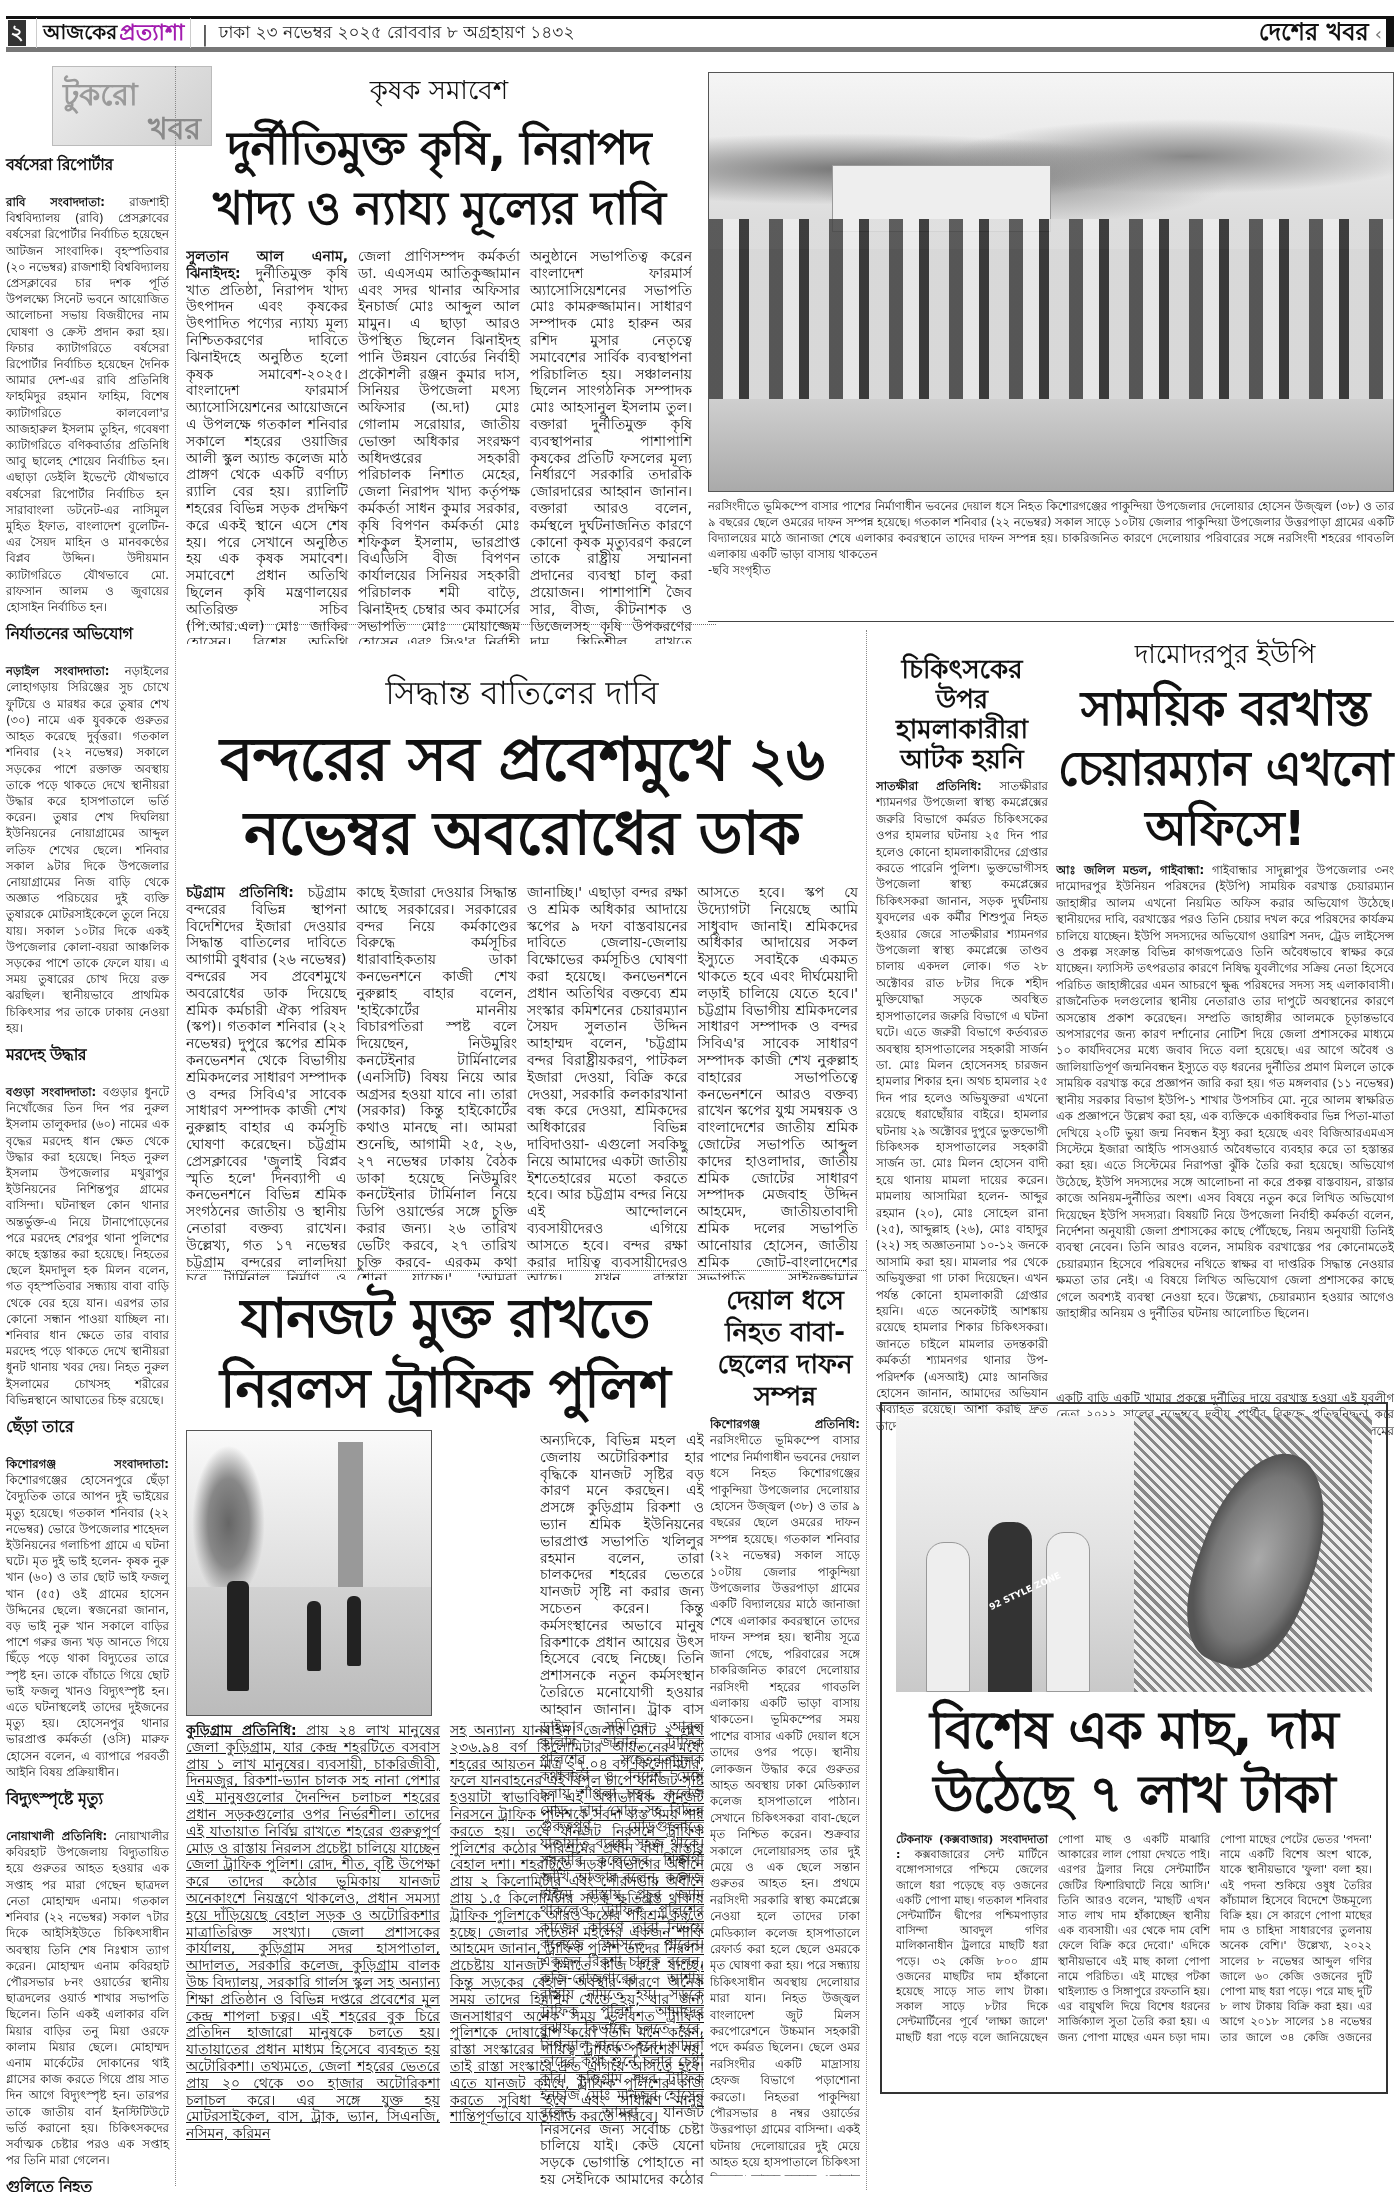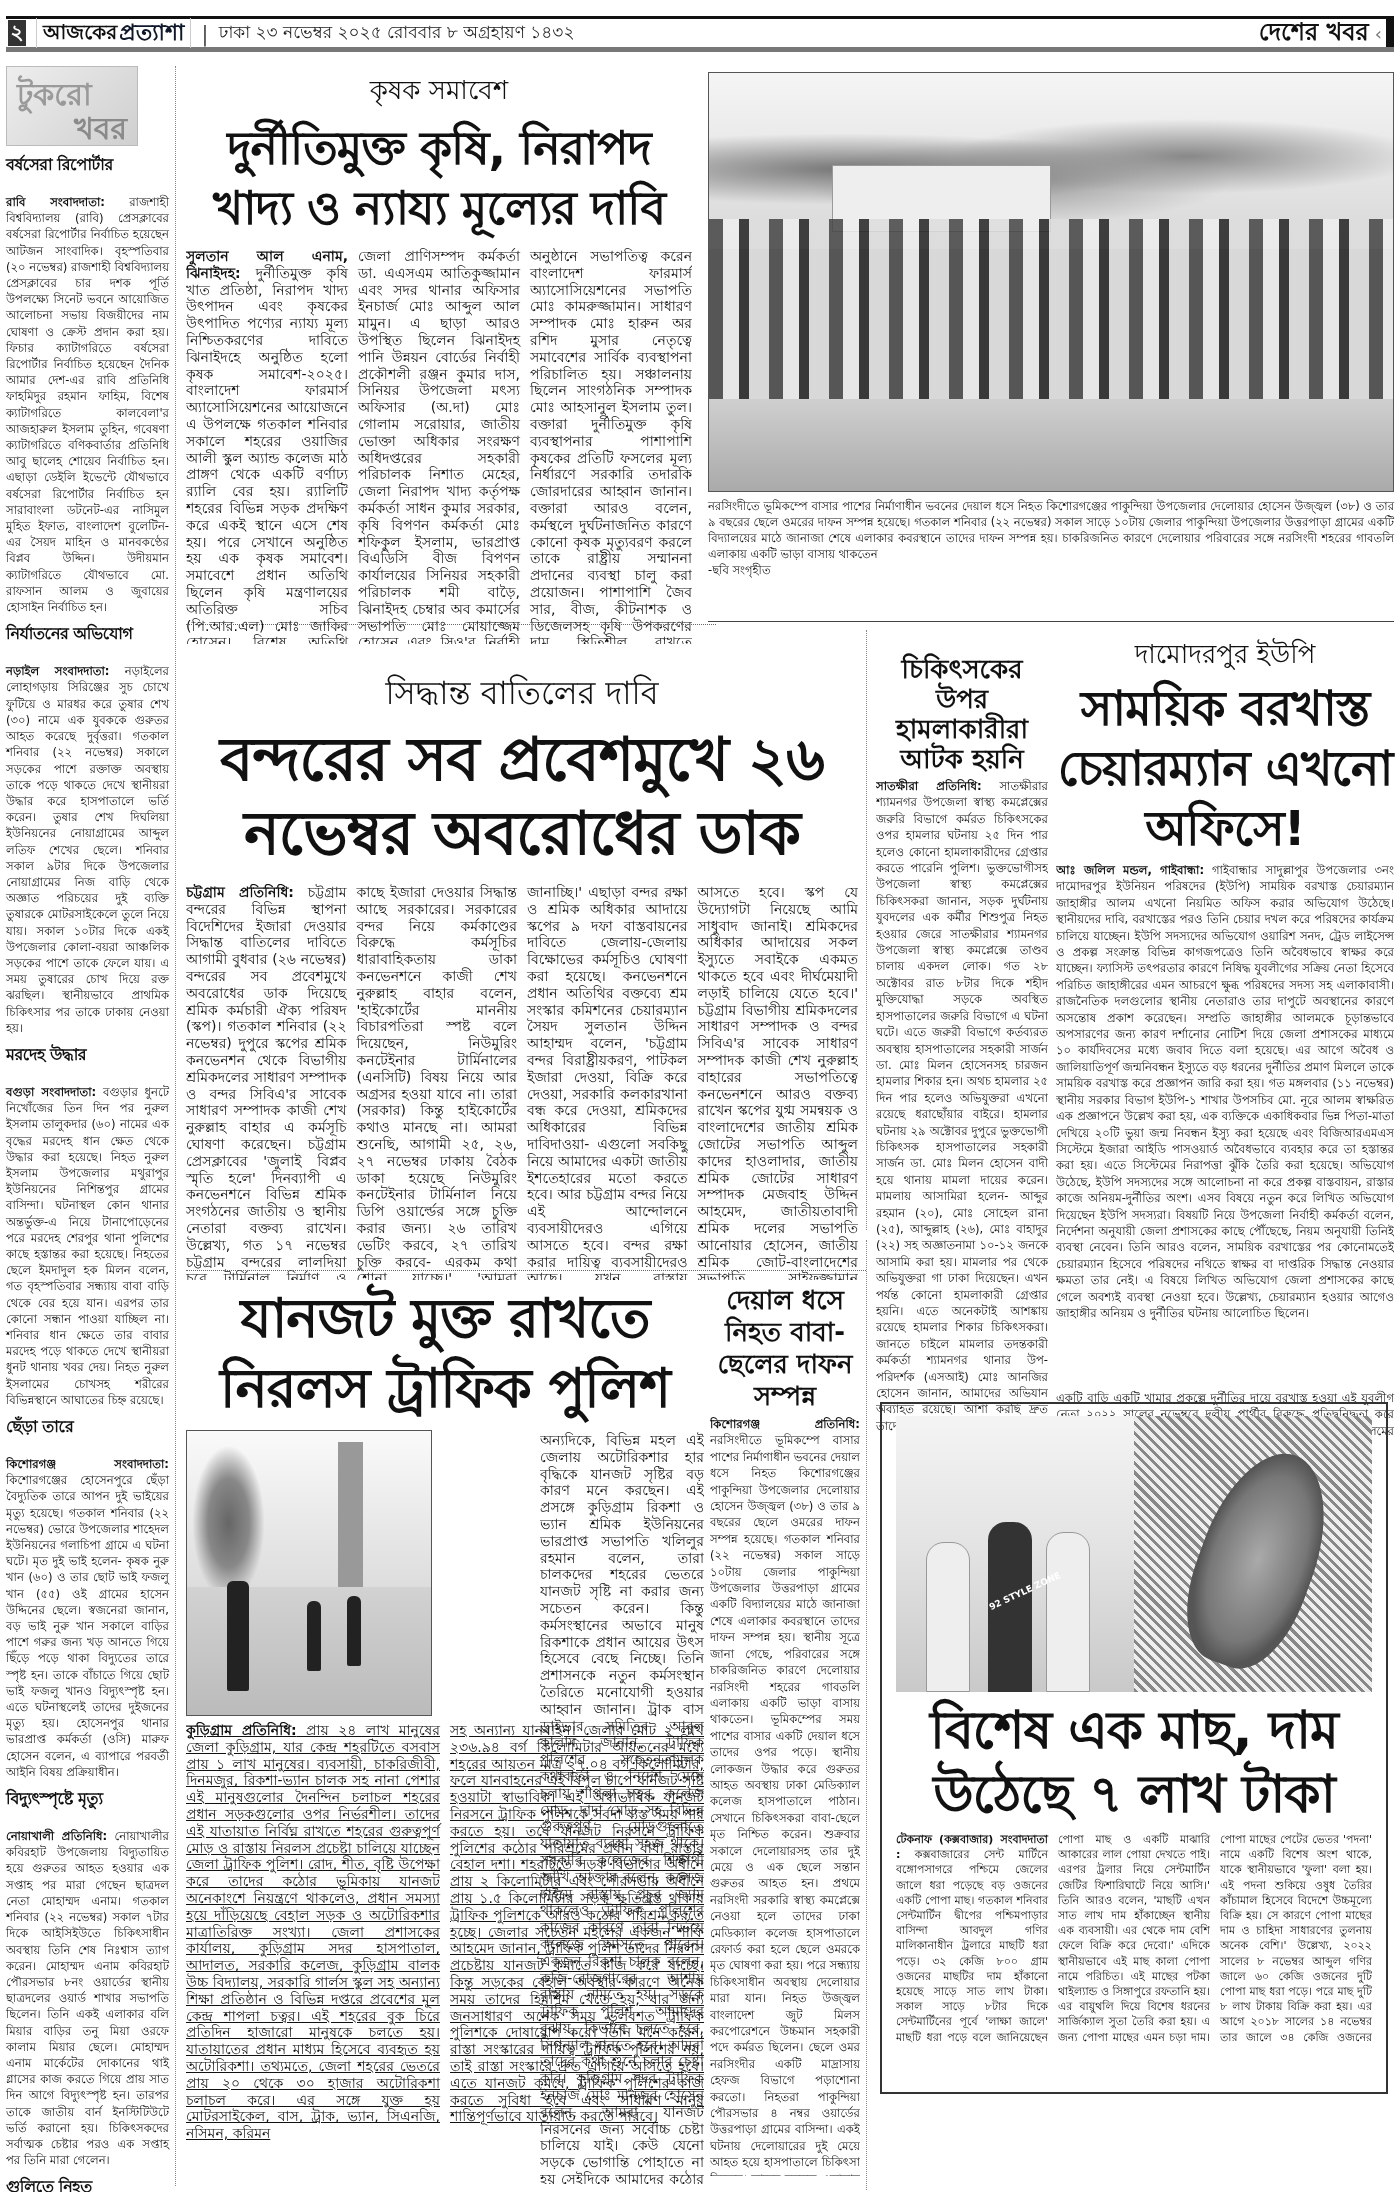--- a/index.html
+++ b/index.html
@@ -3,34 +3,34 @@
 <meta charset="utf-8">
 <style>
   * { box-sizing: border-box; margin: 0; padding: 0; }
   html, body { width: 1400px; height: 2192px; background: #fff; overflow: hidden; }
   body { position: relative; font-family: "DejaVu Sans", sans-serif; color: #111; }
 
   .page-header { position: absolute; left: 6px; top: 16px; width: 1388px; height: 36px; border-top: 3px solid #111; border-bottom: 5px solid #777; display: flex; align-items: center; }
   .page-num { width: 18px; height: 26px; background: #333; color: #fff; font-size: 20px; font-weight: bold; display: flex; align-items: center; justify-content: center; margin-left: 2px; }
   .logo { display: flex; align-items: center; margin-left: 10px; height: 30px; padding: 0 6px; border-left: 1px solid #ccc; border-right: 1px solid #ccc; }
   .logo .l1 { font-size: 20px; font-weight: bold; color: #111; }
-  .logo .l2 { font-size: 22px; font-weight: bold; color: #0f172a; margin-left: 2px; }
+  .logo .l2 { font-size: 22px; font-weight: bold; color: #a21caf; margin-left: 2px; }
   .hdr-sep { margin: 0 10px; color: #555; font-size: 22px; }
   .dateline { font-size: 17px; color: #222; }
   .section-name { margin-left: auto; font-size: 24px; font-weight: bold; margin-right: 6px; }
   .hdr-arrow { font-size: 18px; color: #777; margin-right: 4px; }
   .hdr-bar { width: 8px; height: 28px; background: #111; }
 
   .abs { position: absolute; }
   .vrule { position: absolute; border-left: 1px dotted #888; }
   .hrule { position: absolute; border-top: 1px dotted #666; }
   .solid-h { position: absolute; border-top: 1px solid #444; }
 
   .left-col { left: 6px; top: 66px; width: 163px; }
-  .tukro { width: 132px; height: 80px; background: linear-gradient(135deg,#eee,#cfcfcf); border: 1px solid #bbb; position: relative; margin-bottom: 6px; }
+  .tukro { width: 160px; height: 80px; background: linear-gradient(135deg,#eee,#cfcfcf); border: 1px solid #bbb; position: relative; margin-bottom: 6px; margin-left: 46px; }
   .tukro .t1 { position: absolute; left: 10px; top: 4px; font-size: 30px; color: #9a9a9a; font-weight: bold; }
   .tukro .t2 { position: absolute; right: 10px; top: 38px; font-size: 30px; color: #8a8a8a; font-weight: bold; }
   .brief h3 { font-size: 16px; font-weight: bold; line-height: 26px; margin-top: 6px; letter-spacing: -0.5px; }
   .brief p { font-size: 11.6px; line-height: 16.2px; text-align: justify; margin-top: 16px; }
   .brief p b { font-weight: bold; }
 
   .kicker { text-align: center; font-size: 26px; }
   .headline { text-align: center; font-weight: bold; letter-spacing: -1px; }
   .cols { display: flex; gap: 10px; }
   .cols p { flex: 1; font-size: 14px; line-height: 16.8px; text-align: justify; }

